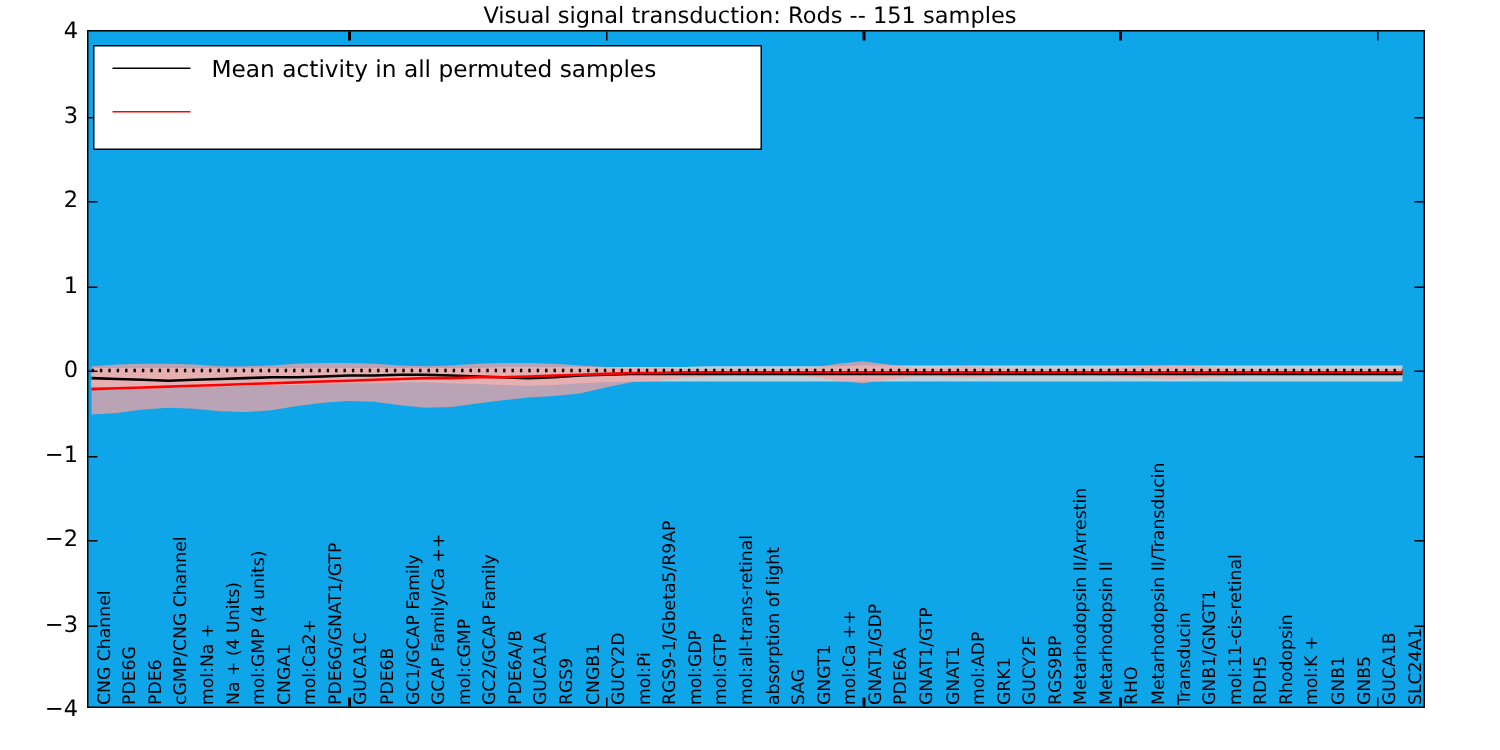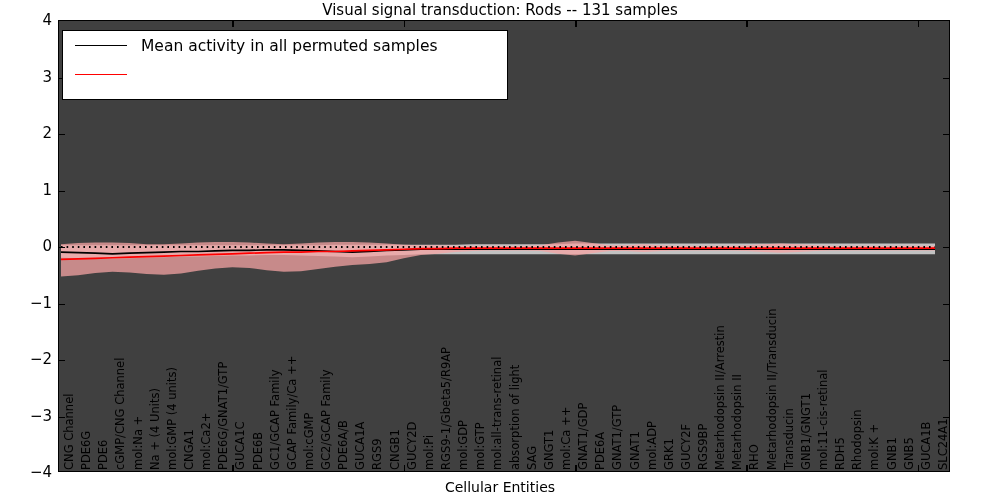--- a/index.html
+++ b/index.html
@@ -6,21 +6,21 @@
   body{width:1000px;height:500px;overflow:hidden;font-family:"DejaVu Sans",sans-serif;}
   #root{position:relative;width:1000px;height:500px;background:#fff;}
 
   #chart-title{
     position:absolute;left:0;top:1px;width:1000px;text-align:center;
     font-size:15px;color:#000;letter-spacing:0px;white-space:nowrap;
   }
 
   #plot-frame{
     position:absolute;left:58px;top:20px;width:892px;height:452px;
-    border:1.6px solid #000;box-sizing:border-box;background:#404040;
+    border:1.6px solid #000;box-sizing:border-box;background:#0ea5e9;
   }
   #ylabel-wrap{position:absolute;left:4px;top:0px;height:500px;width:26px;}
 
   #xlabel{
     position:absolute;left:0;top:479px;width:1000px;text-align:center;
     font-size:14px;color:#000;white-space:nowrap;
   }
 
   .ytick-label{
     position:absolute;right:0;font-size:15px;color:#000;
@@ -51,39 +51,38 @@
   .legend-text{font-size:15.5px;color:#000;white-space:nowrap;}
 
   #canvas-layer{position:absolute;left:0;top:0;width:892px;height:452px;}
   svg{display:block;}
 </style>
 </head>
 <body>
 
 <div id="root">
 
-  <div id="chart-title">Visual signal transduction: Rods -- 131 samples</div>
+  <div id="chart-title">Visual signal transduction: Rods -- 151 samples</div>
 
   <div id="ylabel-wrap">
     
   </div>
 
   <div id="ytick-labels">
       <div class="ytick-label" style="top: 472px;">−4</div>
       <div class="ytick-label" style="top: 415.5px;">−3</div>
       <div class="ytick-label" style="top: 359px;">−2</div>
       <div class="ytick-label" style="top: 302.5px;">−1</div>
       <div class="ytick-label" style="top: 246px;">0</div>
       <div class="ytick-label" style="top: 189.5px;">1</div>
       <div class="ytick-label" style="top: 133px;">2</div>
       <div class="ytick-label" style="top: 76.5px;">3</div>
       <div class="ytick-label" style="top: 20px;">4</div>
     </div>
 
-  <div id="xlabel">Cellular Entities</div>
 
   <div id="plot-frame">
     <div id="canvas-layer">
         <svg width="892" height="452">
           <path d="M2.00 224.31 L19.14 224.31 L36.27 224.31 L53.41 224.31 L70.55 224.31 L87.69 224.31 L104.82 224.31 L121.96 224.31 L139.10 224.31 L156.24 224.31 L173.37 224.31 L190.51 224.31 L207.65 224.31 L224.78 224.31 L241.92 224.31 L259.06 224.31 L276.20 223.74 L293.33 223.74 L310.47 223.74 L327.61 223.74 L344.75 223.74 L361.88 223.74 L379.02 223.74 L396.16 223.74 L413.29 223.18 L430.43 223.18 L447.57 223.18 L464.71 223.18 L481.84 223.18 L498.98 223.18 L516.12 222.61 L533.25 222.61 L550.39 222.61 L567.53 222.61 L584.67 222.61 L601.80 222.61 L618.94 222.61 L636.08 222.61 L653.22 222.61 L670.35 222.61 L687.49 222.61 L704.63 222.61 L721.76 222.61 L738.90 222.61 L756.04 222.61 L773.18 222.61 L790.31 222.61 L807.45 222.61 L824.59 222.61 L841.73 222.61 L858.86 222.61 L876.00 222.61 L876.00 233.34 L858.86 233.34 L841.73 233.34 L824.59 233.34 L807.45 233.34 L790.31 233.34 L773.18 233.34 L756.04 233.34 L738.90 233.34 L721.76 233.34 L704.63 233.34 L687.49 233.34 L670.35 233.34 L653.22 233.34 L636.08 233.34 L618.94 233.34 L601.80 233.34 L584.67 233.34 L567.53 233.34 L550.39 233.34 L533.25 233.34 L516.12 233.34 L498.98 233.34 L481.84 233.34 L464.71 233.34 L447.57 233.34 L430.43 233.34 L413.29 233.34 L396.16 233.34 L379.02 233.34 L361.88 233.34 L344.75 233.91 L327.61 234.48 L310.47 235.60 L293.33 236.17 L276.20 235.60 L259.06 235.04 L241.92 234.48 L224.78 233.91 L207.65 233.91 L190.51 234.48 L173.37 234.48 L156.24 235.04 L139.10 235.60 L121.96 235.60 L104.82 236.17 L87.69 236.74 L70.55 237.30 L53.41 237.87 L36.27 237.87 L19.14 237.30 L2.00 236.74 Z" fill="#d9d9d9" stroke="none" fill-opacity="0.85"></path>
           <path d="M2.00 223.18 L19.14 222.05 L36.27 221.48 L53.41 221.48 L70.55 222.05 L87.69 223.18 L104.82 223.18 L121.96 222.61 L139.10 221.48 L156.24 220.92 L173.37 220.92 L190.51 221.48 L207.65 222.61 L224.78 223.18 L241.92 222.61 L259.06 221.48 L276.20 220.92 L293.33 220.92 L310.47 221.48 L327.61 222.61 L344.75 223.74 L361.88 224.31 L379.02 224.31 L396.16 224.87 L413.29 224.87 L430.43 224.87 L447.57 224.87 L464.71 224.87 L481.84 224.31 L498.98 221.48 L516.12 219.78 L533.25 222.05 L550.39 224.31 L567.53 224.31 L584.67 223.18 L601.80 224.31 L618.94 224.87 L636.08 224.87 L653.22 224.87 L670.35 224.87 L687.49 224.31 L704.63 223.18 L721.76 222.61 L738.90 223.18 L756.04 224.31 L773.18 224.87 L790.31 224.87 L807.45 224.87 L824.59 224.87 L841.73 224.87 L858.86 224.87 L876.00 224.87 L876.00 229.39 L858.86 229.39 L841.73 229.39 L824.59 229.39 L807.45 229.39 L790.31 229.39 L773.18 229.39 L756.04 229.96 L738.90 231.08 L721.76 231.65 L704.63 231.08 L687.49 229.96 L670.35 229.39 L653.22 229.39 L636.08 229.39 L618.94 229.39 L601.80 229.96 L584.67 231.08 L567.53 229.96 L550.39 229.96 L533.25 232.22 L516.12 234.48 L498.98 232.78 L481.84 229.96 L464.71 229.39 L447.57 229.39 L430.43 229.39 L413.29 229.96 L396.16 231.08 L379.02 232.78 L361.88 233.91 L344.75 237.30 L327.61 241.25 L310.47 242.95 L293.33 244.08 L276.20 245.77 L259.06 248.03 L241.92 250.29 L224.78 250.86 L207.65 249.17 L190.51 246.91 L173.37 246.34 L156.24 247.47 L139.10 249.73 L121.96 252.55 L104.82 253.69 L87.69 253.12 L70.55 251.43 L53.41 250.86 L36.27 251.99 L19.14 254.25 L2.00 255.38 Z" fill="#f4a3a3" stroke="none" fill-opacity="0.75"></path>
           <path d="M2.00 231.08 L19.14 231.65 L36.27 232.22 L53.41 232.78 L70.55 232.22 L87.69 231.65 L104.82 231.08 L121.96 230.52 L139.10 230.52 L156.24 229.96 L173.37 229.39 L190.51 229.39 L207.65 228.82 L224.78 228.82 L241.92 229.39 L259.06 229.96 L276.20 230.52 L293.33 231.08 L310.47 230.52 L327.61 229.39 L344.75 228.82 L361.88 228.26 L379.02 228.26 L396.16 228.26 L413.29 228.26 L430.43 228.26 L447.57 228.26 L464.71 228.26 L481.84 228.26 L498.98 228.26 L516.12 228.26 L533.25 228.26 L550.39 228.26 L567.53 228.26 L584.67 228.26 L601.80 228.26 L618.94 228.26 L636.08 228.26 L653.22 228.26 L670.35 228.26 L687.49 228.26 L704.63 228.26 L721.76 228.26 L738.90 228.26 L756.04 228.26 L773.18 228.26 L790.31 228.26 L807.45 228.26 L824.59 228.26 L841.73 228.26 L858.86 228.26 L876.00 228.26 " fill="none" stroke="#000000" stroke-width="1.7"></path>
           <path d="M2.00 238.43 L19.14 237.87 L36.27 237.30 L53.41 236.74 L70.55 236.17 L87.69 235.60 L104.82 235.04 L121.96 234.48 L139.10 233.91 L156.24 233.34 L173.37 232.78 L190.51 232.22 L207.65 231.65 L224.78 231.08 L241.92 231.08 L259.06 230.52 L276.20 230.52 L293.33 229.96 L310.47 229.39 L327.61 228.82 L344.75 228.26 L361.88 227.70 L379.02 227.70 L396.16 227.13 L413.29 227.13 L430.43 227.13 L447.57 227.13 L464.71 227.13 L481.84 227.13 L498.98 227.13 L516.12 227.13 L533.25 227.13 L550.39 227.13 L567.53 227.13 L584.67 227.13 L601.80 227.13 L618.94 227.13 L636.08 227.13 L653.22 227.13 L670.35 227.13 L687.49 227.13 L704.63 227.13 L721.76 227.13 L738.90 227.13 L756.04 227.13 L773.18 227.13 L790.31 227.13 L807.45 227.13 L824.59 227.13 L841.73 227.13 L858.86 227.13 L876.00 227.13 " fill="none" stroke="#ff0000" stroke-width="1.7"></path>
           <path d="M2.00 226.00 L19.14 226.00 L36.27 226.00 L53.41 226.00 L70.55 226.00 L87.69 226.00 L104.82 226.00 L121.96 226.00 L139.10 226.00 L156.24 226.00 L173.37 226.00 L190.51 226.00 L207.65 226.00 L224.78 226.00 L241.92 226.00 L259.06 226.00 L276.20 226.00 L293.33 226.00 L310.47 226.00 L327.61 226.00 L344.75 226.00 L361.88 226.00 L379.02 226.00 L396.16 226.00 L413.29 226.00 L430.43 226.00 L447.57 226.00 L464.71 226.00 L481.84 226.00 L498.98 226.00 L516.12 226.00 L533.25 226.00 L550.39 226.00 L567.53 226.00 L584.67 226.00 L601.80 226.00 L618.94 226.00 L636.08 226.00 L653.22 226.00 L670.35 226.00 L687.49 226.00 L704.63 226.00 L721.76 226.00 L738.90 226.00 L756.04 226.00 L773.18 226.00 L790.31 226.00 L807.45 226.00 L824.59 226.00 L841.73 226.00 L858.86 226.00 L876.00 226.00 " fill="none" stroke="#000000" stroke-width="2.2" stroke-dasharray="1.6 4"></path>
         </svg>

